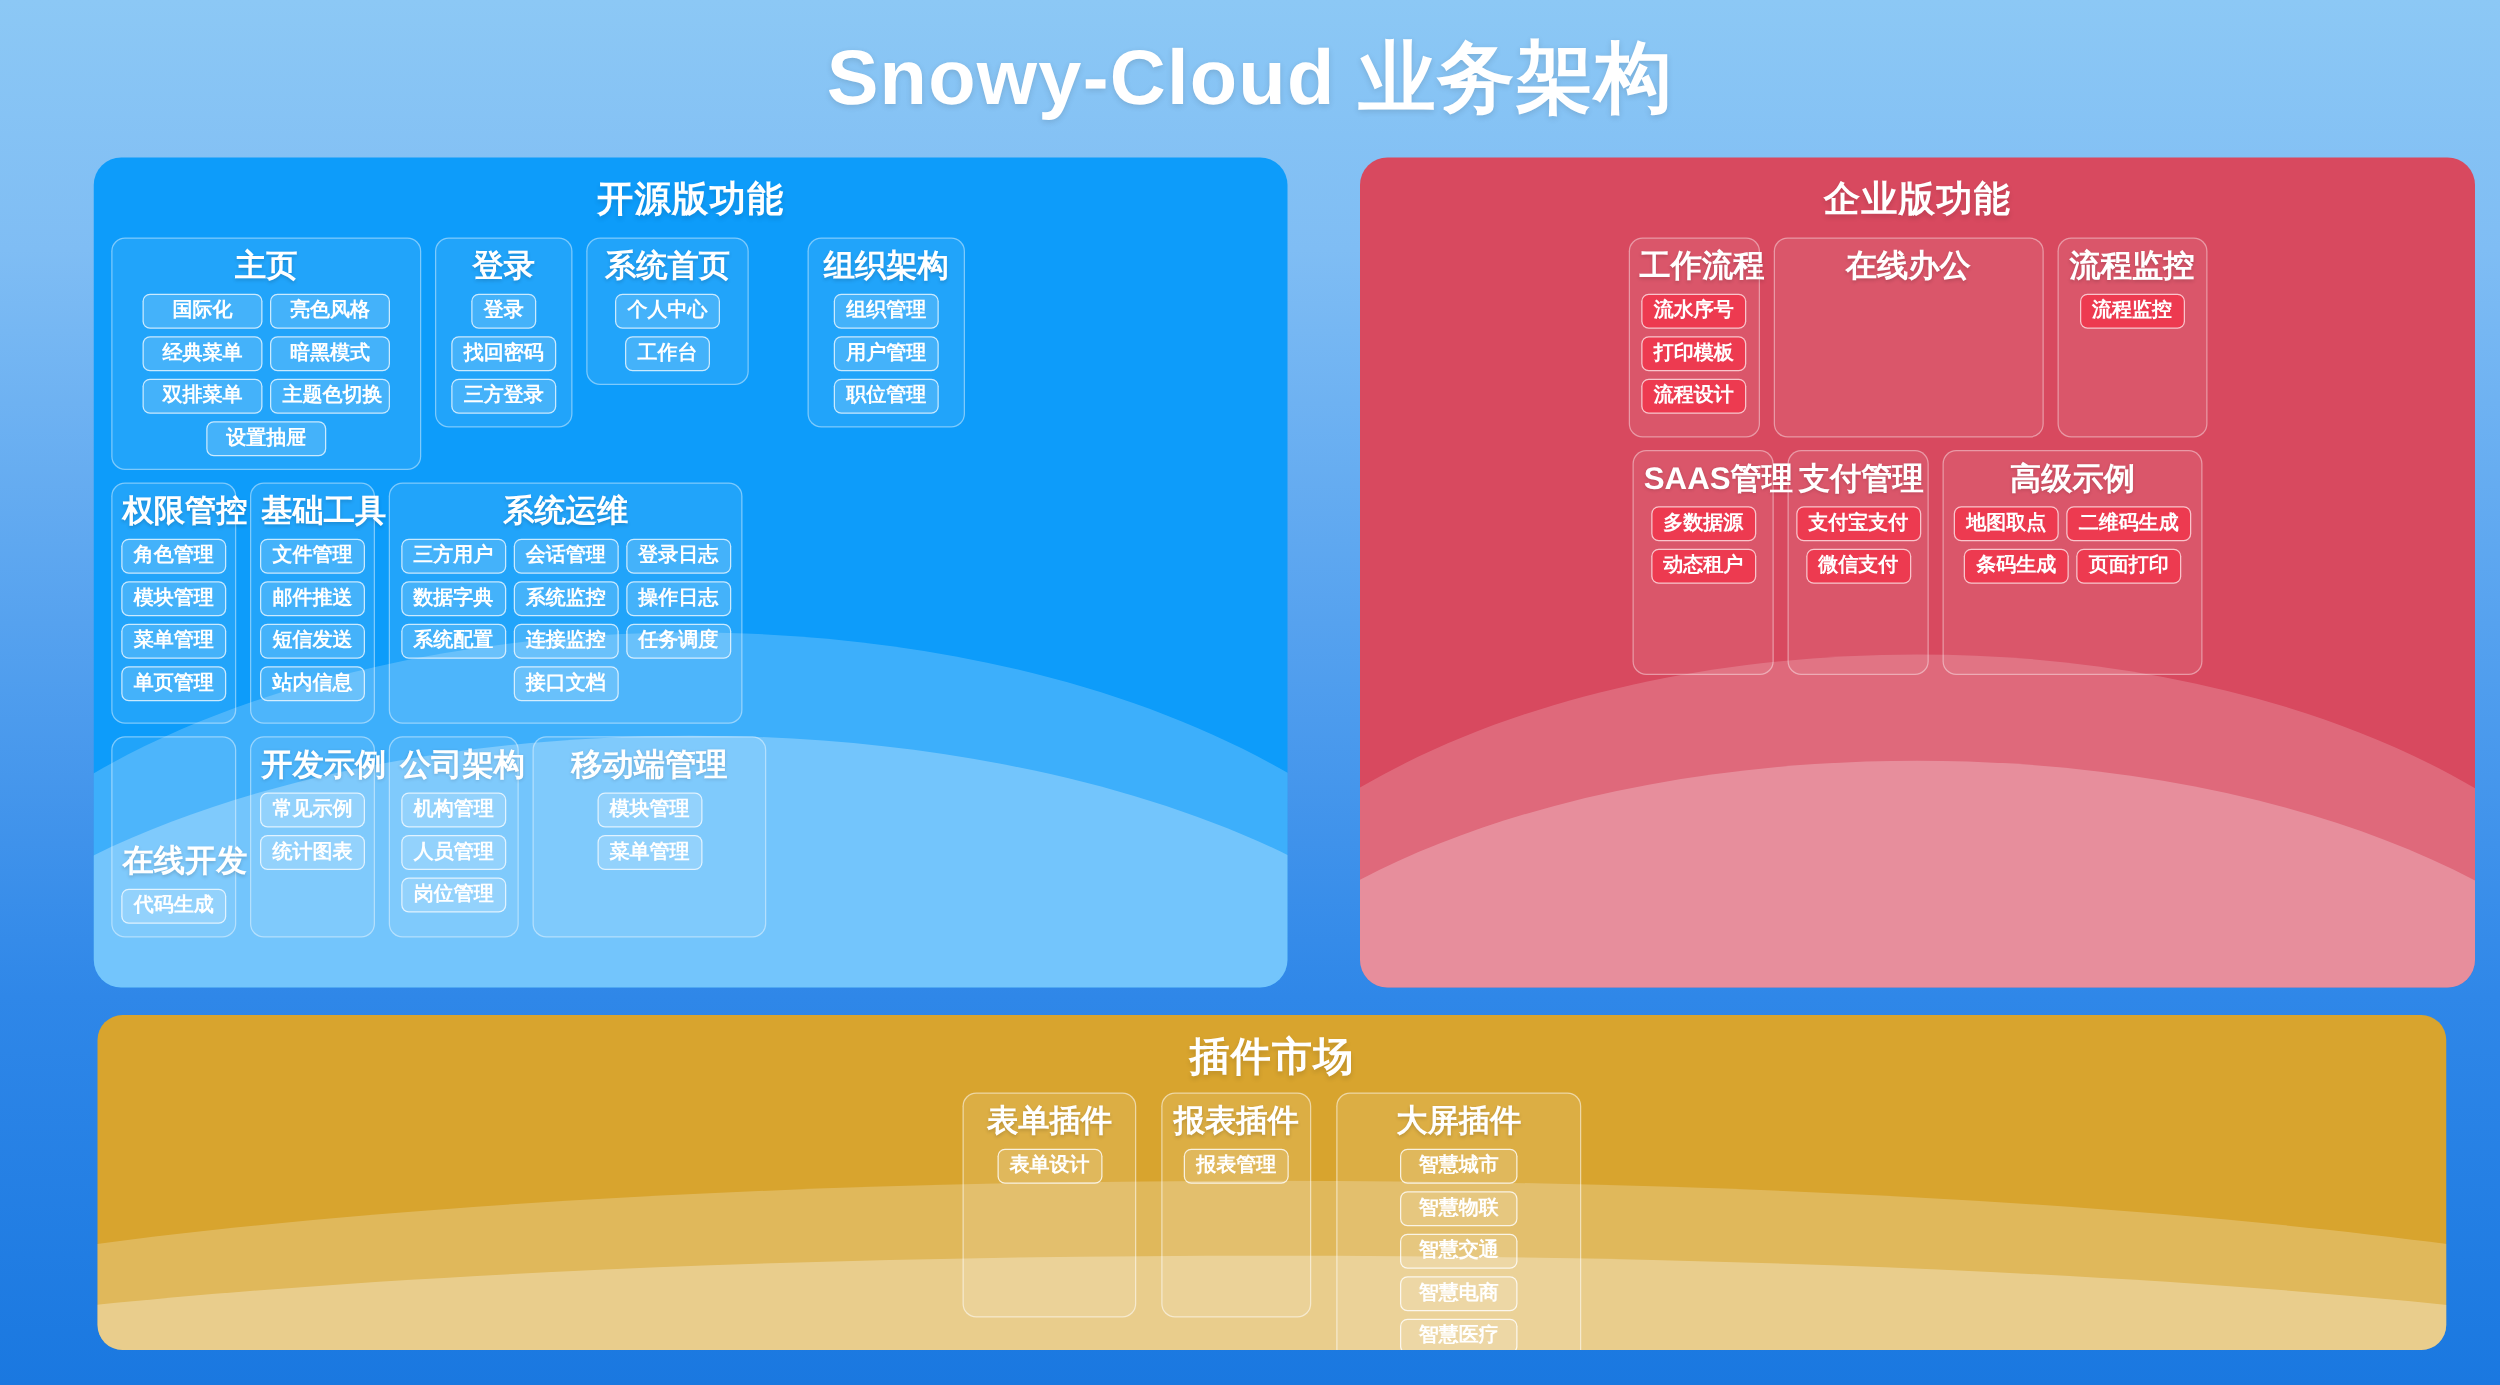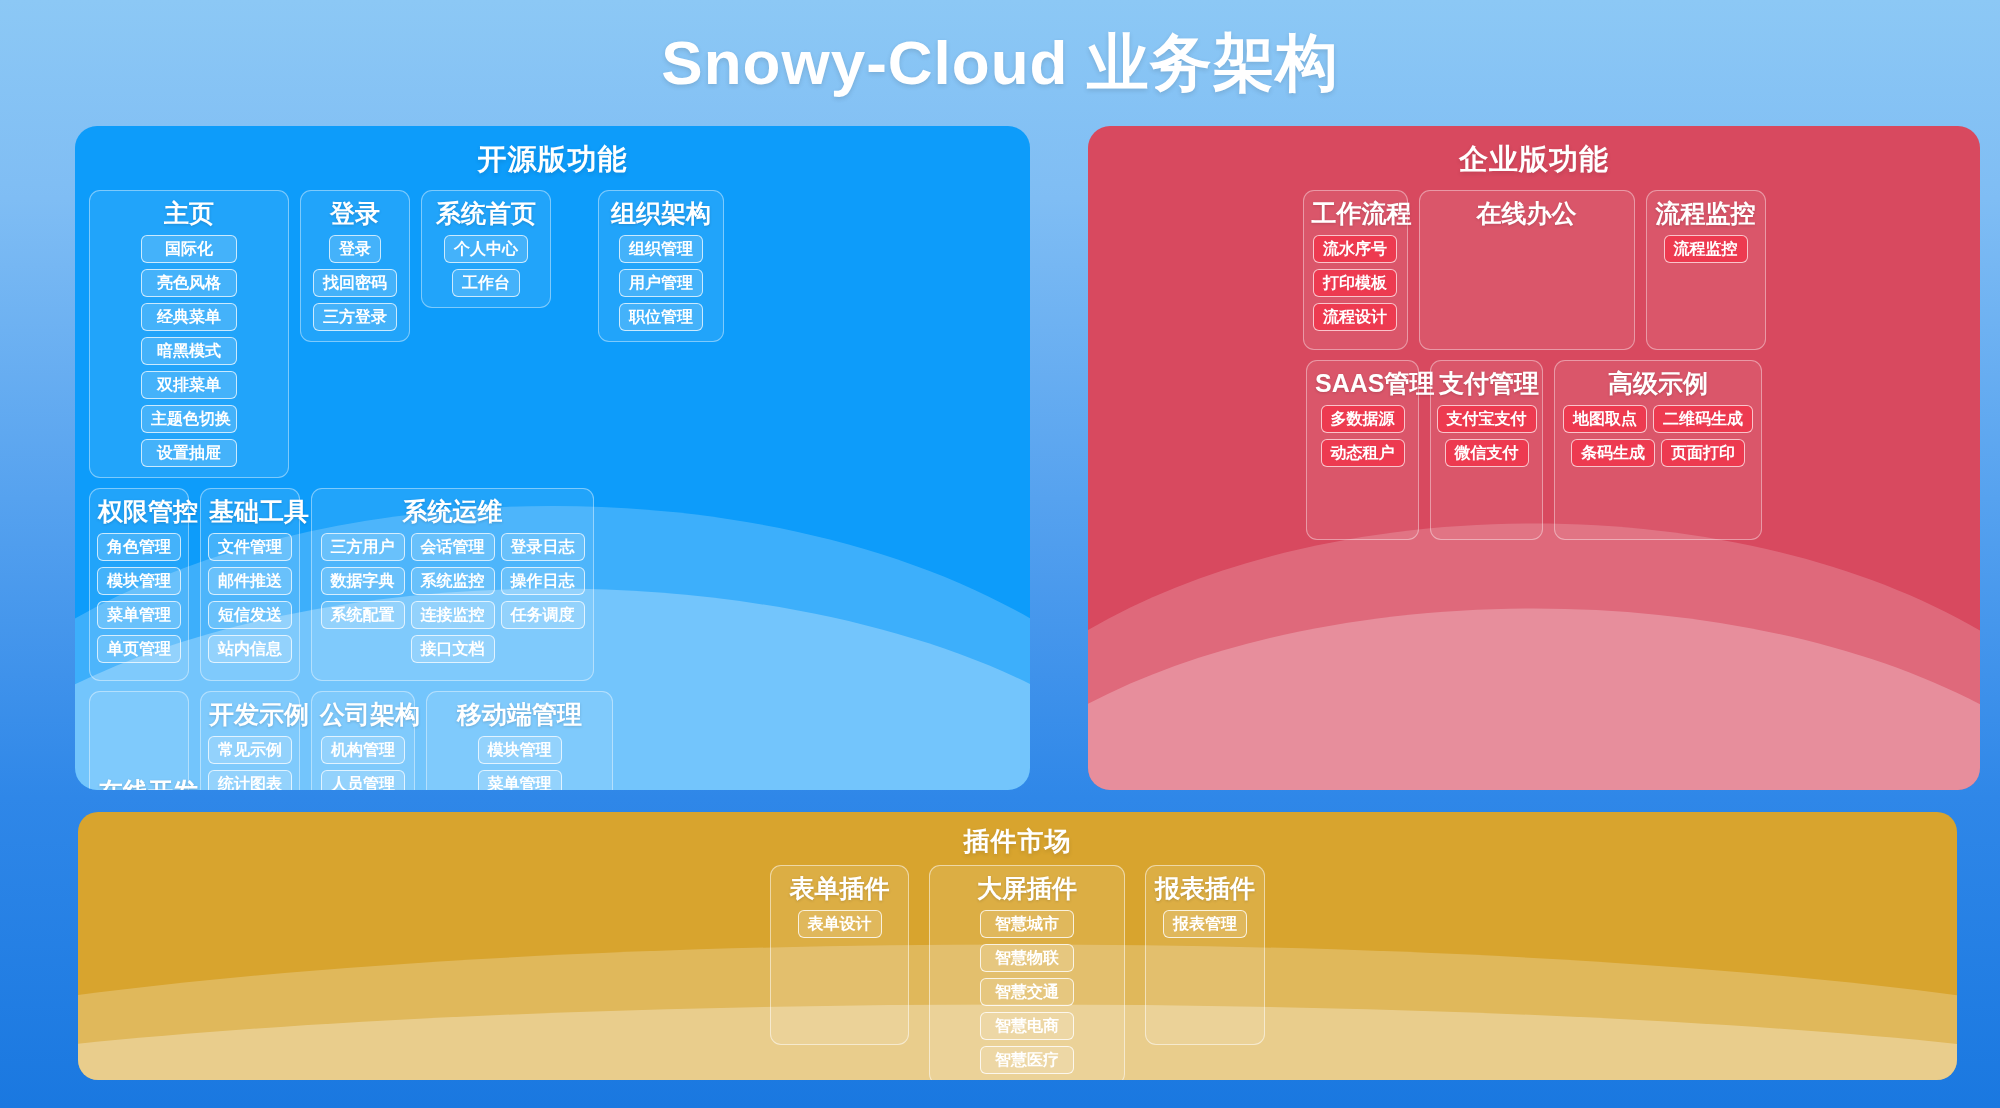--- a/index.html
+++ b/index.html
@@ -93,21 +93,21 @@
 
   
   #panel-plugins {
     left: 78px;
     top: 812px;
     width: 1879px;
     height: 268px;
     background: #d8a42e;
     border-radius: 20px;
   }
-  #panel-plugins .panel-title { font-size: 26px; padding-top: 12px; padding-bottom: 6px; }
+  #panel-plugins .panel-title { font-size: 32px; padding-top: 12px; padding-bottom: 6px; }
   #panel-plugins .wave { top: 80px; height: 200px; }
   #panel-plugins .wave svg { display:block; width:100%; height:100%; }
 
   
   .groups {
     position: relative;
     z-index: 4;
     padding: 0 14px;
   }
   .group-row {
@@ -157,21 +157,21 @@
 
   
   .theme-red .group { background: rgba(255,255,255,0.075); border: 1px solid rgba(255,255,255,0.40); }
   .theme-red .chip  { background: #ed3a50; border: 1px solid rgba(255,255,255,0.70); }
 
   
   .theme-orange .group { background: rgba(255,255,255,0.11); border: 1px solid rgba(255,255,255,0.52); }
   .theme-orange .chip  { background: rgba(255,255,255,0.13); border: 1px solid rgba(255,255,255,0.80); }
 
   
-  #grp-home      { width: 200px; }
+  #grp-home      { width: 248px; }
   #grp-login     { width: 110px; }
   #grp-syshome   { width: 130px; }
   #grp-org       { width: 126px; margin-left: 36px; }
 
   #grp-perm      { width: 100px; min-height: 193px; }
   #grp-tools     { width: 100px; min-height: 193px; }
   #grp-ops       { width: 283px; min-height: 193px; }
 
   #grp-online    { width: 100px; min-height: 161px; justify-content: flex-end; }
   #grp-devdemo   { width: 100px; min-height: 161px; }
@@ -415,34 +415,34 @@
   <div class="groups">
     <div class="group-row" id="plugin-row">
 
       <div class="group" id="grp-form">
         <div class="group-title">表单插件</div>
         <div class="chips one-col">
           <span class="chip">表单设计</span>
         </div>
       </div>
 
+      <div class="group" id="grp-report">
+        <div class="group-title">报表插件</div>
+        <div class="chips one-col">
+          <span class="chip">报表管理</span>
+        </div>
+      </div>
+
       <div class="group" id="grp-screen">
         <div class="group-title">大屏插件</div>
         <div class="chips two-col-lg">
           <span class="chip">智慧城市</span>
           <span class="chip">智慧物联</span>
           <span class="chip">智慧交通</span>
           <span class="chip">智慧电商</span>
           <span class="chip">智慧医疗</span>
 
         </div>
       </div>
 
-      <div class="group" id="grp-report">
-        <div class="group-title">报表插件</div>
-        <div class="chips one-col">
-          <span class="chip">报表管理</span>
-        </div>
-      </div>
-
     </div>
   </div>
 </section>
 
 </body></html>

